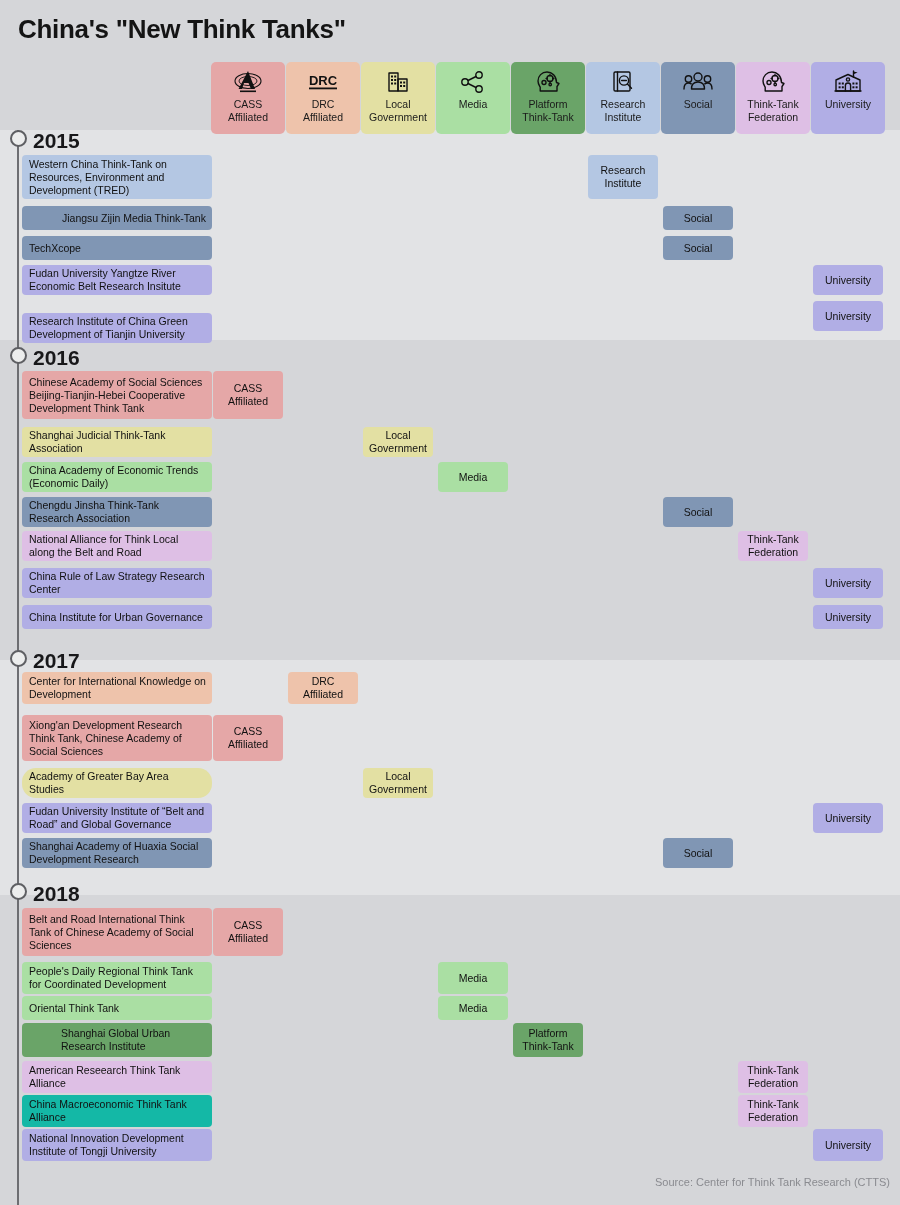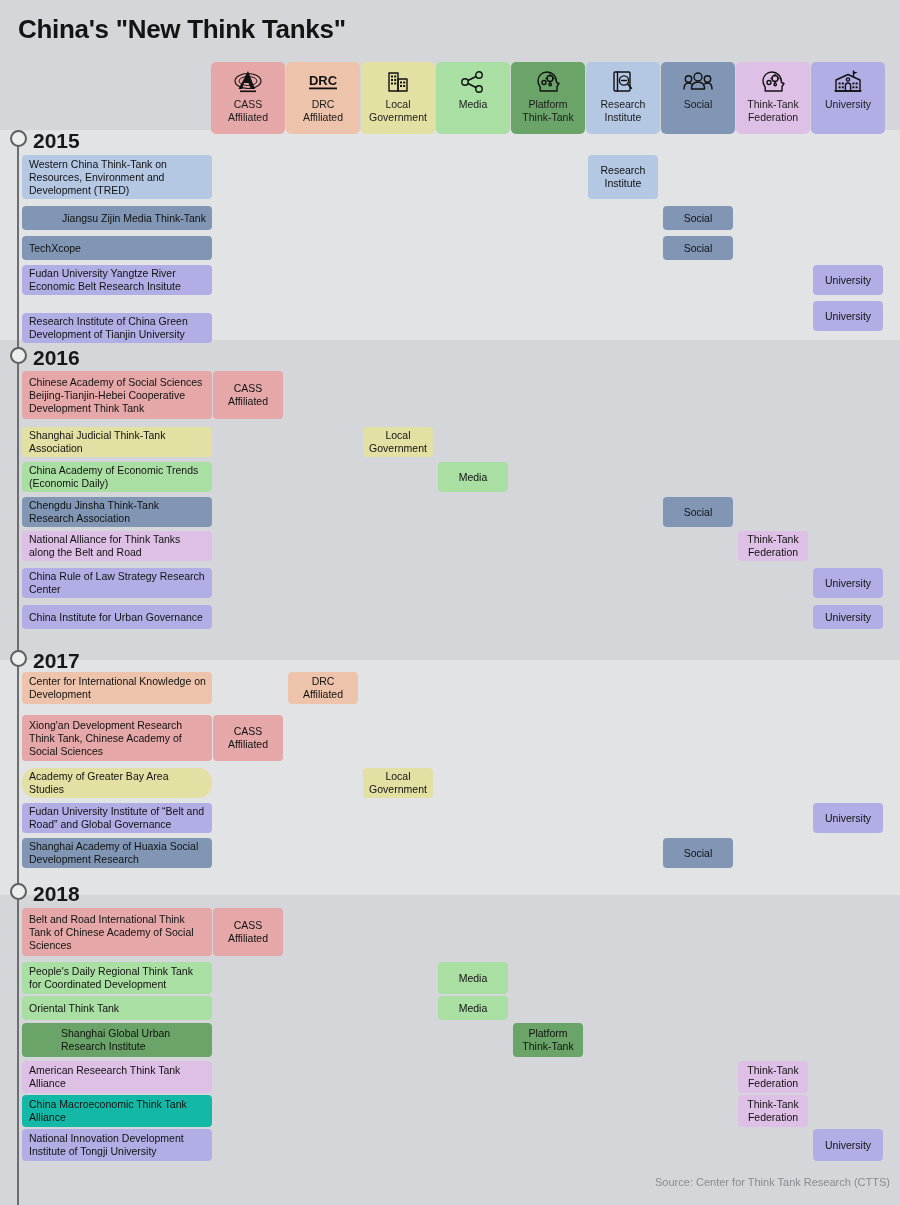--- a/index.html
+++ b/index.html
@@ -294,21 +294,21 @@
       <div class="namebox" style="top: 371px; height: 48px; background: rgb(229, 167, 167);">Chinese Academy of Social Sciences Beijing-Tianjin-Hebei Cooperative Development Think Tank</div>
       <div class="marker" style="top: 371px; height: 48px; left: 213px; background: rgb(229, 167, 167);">CASS
 Affiliated</div>
       <div class="namebox" style="top: 427px; height: 30px; background: rgb(227, 224, 163);">Shanghai Judicial Think-Tank Association</div>
       <div class="marker" style="top: 427px; height: 30px; left: 363px; background: rgb(227, 224, 163);">Local
 Government</div>
       <div class="namebox" style="top: 462px; height: 30px; background: rgb(170, 223, 163);">China Academy of Economic Trends (Economic Daily)</div>
       <div class="marker" style="top: 462px; height: 30px; left: 438px; background: rgb(170, 223, 163);">Media</div>
       <div class="namebox" style="top: 497px; height: 30px; background: rgb(128, 150, 180);">Chengdu Jinsha Think-Tank Research Association</div>
       <div class="marker" style="top: 497px; height: 30px; left: 663px; background: rgb(128, 150, 180);">Social</div>
-      <div class="namebox" style="top: 531px; height: 30px; background: rgb(222, 191, 229);">National Alliance for Think Tanks along the Belt and Road</div>
+      <div class="namebox" style="top: 531px; height: 30px; background: rgb(222, 191, 229);">National Alliance for Think Local along the Belt and Road</div>
       <div class="marker" style="top: 531px; height: 30px; left: 738px; background: rgb(222, 191, 229);">Think-Tank
 Federation</div>
       <div class="namebox" style="top: 568px; height: 30px; background: rgb(177, 174, 229);">China Rule of Law Strategy Research Center</div>
       <div class="marker" style="top: 568px; height: 30px; left: 813px; background: rgb(177, 174, 229);">University</div>
       <div class="namebox" style="top: 605px; height: 24px; background: rgb(177, 174, 229);">China Institute for Urban Governance</div>
       <div class="marker" style="top: 605px; height: 24px; left: 813px; background: rgb(177, 174, 229);">University</div>
       <div class="year-marker" style="top: 650px;"></div>
       <div class="year-label" style="top: 649px;">2017</div>
       <div class="namebox" style="top: 672px; height: 32px; background: rgb(238, 195, 171);">Center for International Knowledge on Development</div>
       <div class="marker" style="top: 672px; height: 32px; left: 288px; background: rgb(238, 195, 171);">DRC

